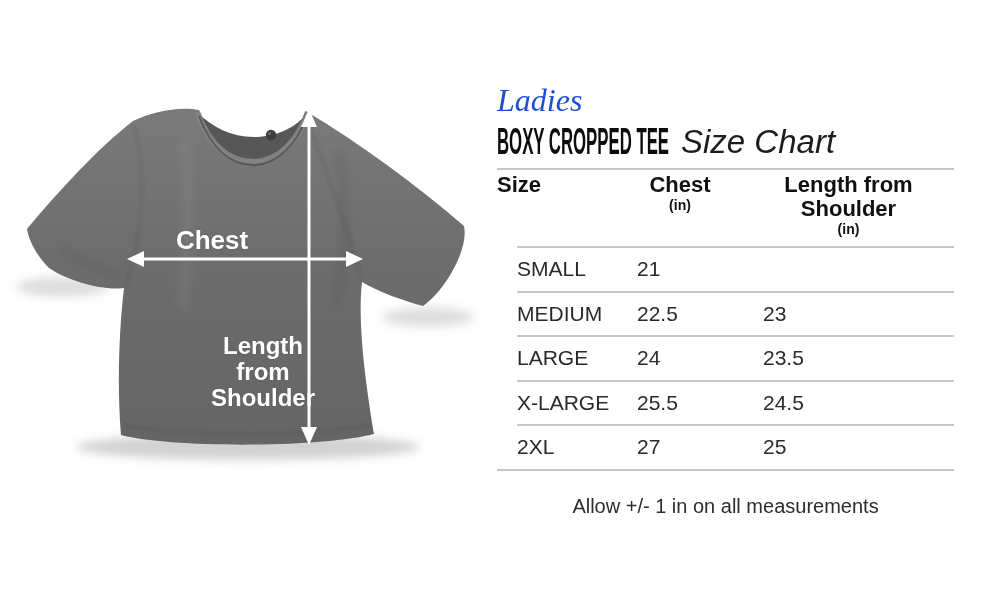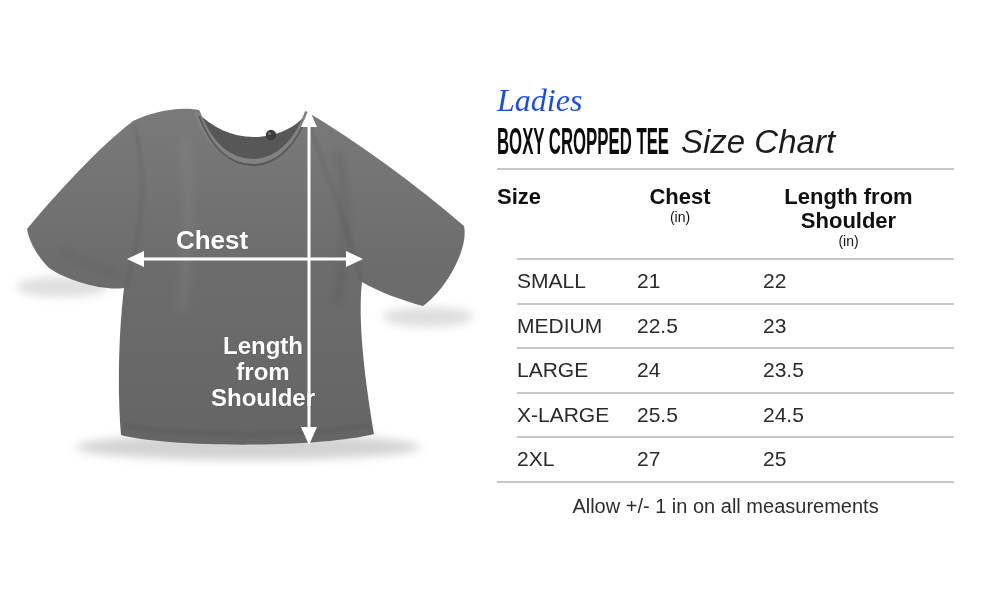--- a/index.html
+++ b/index.html
@@ -16,25 +16,25 @@
 
   
   .eyebrow{position:absolute;left:497px;top:84px;font-style:italic;font-size:32px;
            line-height:32px;color:#1d4ed8;font-family:Liberation Serif, serif;}
   .title-svg{position:absolute;left:497px;top:115px;}
   .t-bold{font-family:"Liberation Sans",sans-serif;font-weight:700;font-size:36px;fill:#0c0c0c;}
   .t-italic{font-family:"Liberation Sans",sans-serif;font-style:italic;font-size:33px;fill:#1c1c1c;}
 
   .size-table{position:absolute;left:497px;top:168px;width:457px;border-top:2px solid #c7c7c7;}
   .thead,.trow{display:grid;grid-template-columns:120px 126px 211px;}
-  .thead{padding:15px 0 9px 0;}
+  .thead{padding:3px 0 9px 0;}
   .hcell{display:flex;flex-direction:column;}
   .hcell.c{align-items:center;text-align:center;}
   .hlabel{font-weight:700;font-size:22px;line-height:24px;color:#101010;}
-  .hunit{font-weight:400;font-size:14px;line-height:16px;color:#101010;}
+  .hunit{font-weight:700;font-size:14px;line-height:16px;color:#101010;}
   .tbody{border-bottom:2px solid #c7c7c7;}
   .trow{height:44.5px;box-sizing:border-box;border-top:2px solid #c7c7c7;align-items:center;
         font-size:21px;color:#2a2a2a;margin-left:20px;}
   .cell{white-space:nowrap;}
   .cell.c{text-align:left;}
   .note{position:absolute;left:497px;top:494px;width:457px;text-align:center;
         font-size:20px;line-height:24px;color:#2d2d2d;}
 </style>
 </head>
 <body>
@@ -142,21 +142,20 @@
       </div>
       <div class="hcell c">
         <span class="hlabel">Length from Shoulder</span>
         <span class="hunit">(in)</span>
       </div>
     </div>
     <div class="tbody">
       <div class="trow">
         <div class="cell">SMALL</div>
         <div class="cell c">21</div>
-        <div class="cell c">22</div>
       </div>
       <div class="trow">
         <div class="cell">MEDIUM</div>
         <div class="cell c">22.5</div>
         <div class="cell c">23</div>
       </div>
       <div class="trow">
         <div class="cell">LARGE</div>
         <div class="cell c">24</div>
         <div class="cell c">23.5</div>

